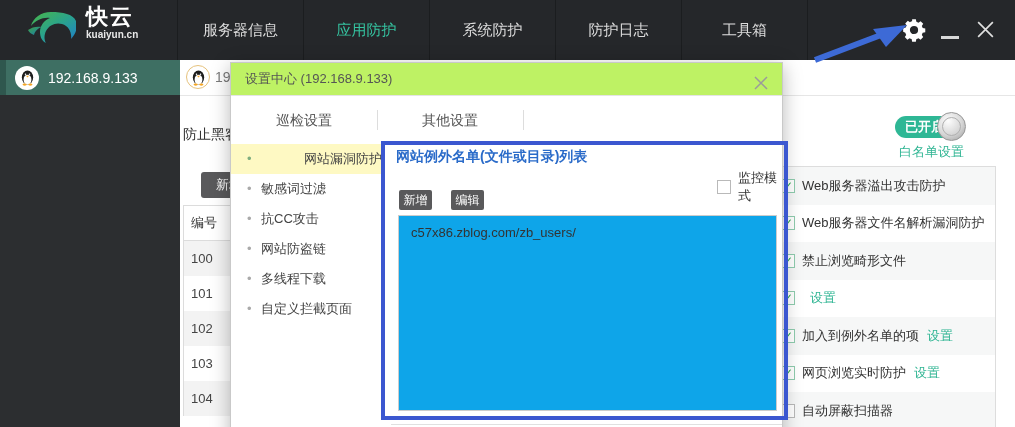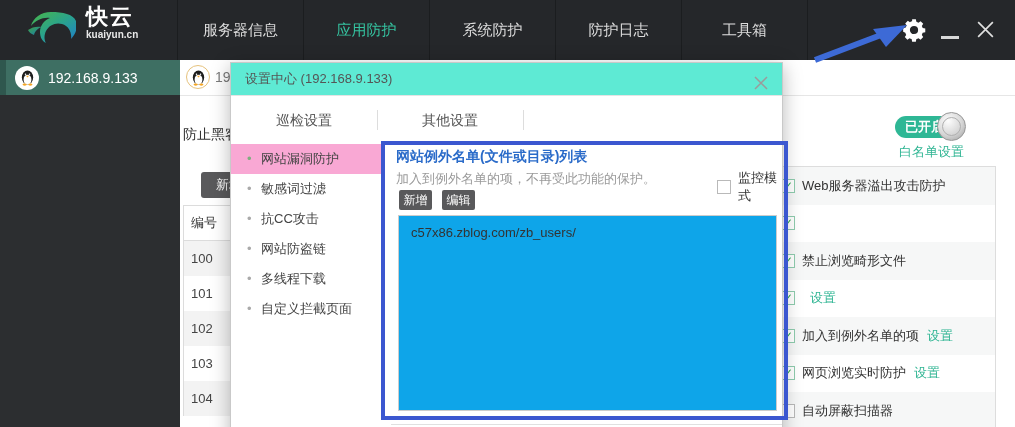--- a/index.html
+++ b/index.html
@@ -61,39 +61,39 @@
   .rp-item.odd{background:#f6f7f7;}
   .cbx{width:14px;height:14px;border:1px solid #b9b9b9;background:#fff;margin-right:7px;flex:none;
        font-size:12px;line-height:13px;text-align:center;color:transparent;box-sizing:border-box;}
   .cbx.checked{border-color:#8fccae;color:#27a94b;font-weight:bold;}
   .rp-link{color:#2fb593;margin-left:8px;text-decoration:none;font-size:13px;flex:none;}
   .rp-label{white-space:nowrap;}
 
   
   .modal{position:absolute;left:230px;top:62px;width:553px;height:400px;background:#fff;
          border:1px solid #c9c9c9;box-shadow:0 4px 18px rgba(0,0,0,.28);z-index:20;box-sizing:border-box;}
-  .modal-titlebar{height:32px;background:#5eead4;border-bottom:1px solid #e4e4e4;line-height:32px;
+  .modal-titlebar{height:32px;background:#bef264;border-bottom:1px solid #e4e4e4;line-height:32px;
                   padding-left:14px;color:#555;font-size:13px;position:relative;}
   .modal-close{position:absolute;right:13px;top:8px;width:16px;height:16px;cursor:pointer;}
   .modal-tabs{height:48px;display:flex;}
   .modal-tab{width:146px;text-align:center;line-height:48px;font-size:14px;color:#555;position:relative;}
   .modal-tab.filler{width:113px;}
   .modal-tab:not(:first-child)::before{content:"";position:absolute;left:0;top:14px;height:20px;width:1px;background:#ddd;}
   .modal-tab.active{color:#2fb593;}
   .modal-menu{position:absolute;left:0;top:81px;width:151px;bottom:0;}
   .menu-item{height:30px;line-height:30px;padding-left:30px;font-size:13px;color:#444;position:relative;white-space:nowrap;}
   .menu-item::before{content:"\2022";position:absolute;left:16px;color:#aaa;}
-  .menu-item.selected{background:#f9a8d4;}
+  .menu-item.selected{background:#fef9c3;text-align:right;}
   .menu-item.selected::before{color:#7fae7f;}
   .panel-title{position:absolute;left:165px;top:85px;font-size:14px;font-weight:bold;color:#2a6bc9;white-space:nowrap;}
   .panel-desc{position:absolute;left:165px;top:107px;font-size:13px;color:#9a9a9a;white-space:nowrap;}
   .monitor{position:absolute;left:466px;top:106px;display:flex;align-items:center;font-size:13px;color:#333;padding-left:20px;}
   .btn-dark{position:absolute;top:127px;width:33px;height:20px;background:#59595b;color:#fff;font-size:12px;
             text-align:center;line-height:20px;border-radius:2px;}
-  .btn-add{left:168px;} .btn-edit{left:211px;}
+  .btn-add{left:168px;} .btn-edit{left:220px;}
   .exc-list{position:absolute;left:167px;top:152px;width:379px;height:196px;border:1px solid #ccc;background:#0ea5e9;box-sizing:border-box;}
   .exc-item{padding:9px 0 0 12px;font-size:13px;color:#333;}
   .modal-bottom-line{position:absolute;left:160px;top:361px;width:391px;height:1px;background:#e0e0e0;}
 
   
   .blue-rect{position:absolute;left:381px;top:141px;width:399px;height:271px;border:4px solid #3b57d0;
              z-index:30;pointer-events:none;}
 </style>
 </head>
 <body>
@@ -133,20 +133,21 @@
     <a class="whitelist-link">白名单设置</a>
 
     <div class="rp-list">
       <div class="rp-item odd">
         <span class="cbx checked">✓</span>
         <span class="rp-label">Web服务器溢出攻击防护</span>
         <a class="rp-link"></a>
       </div>
       <div class="rp-item">
         <span class="cbx checked">✓</span>
+        <span class="rp-label">Web服务器文件名解析漏洞防护</span>
         <a class="rp-link"></a>
       </div>
       <div class="rp-item odd">
         <span class="cbx checked">✓</span>
         <span class="rp-label">禁止浏览畸形文件</span>
         <a class="rp-link"></a>
       </div>
       <div class="rp-item">
         <span class="cbx checked">✓</span>
         <a class="rp-link">设置</a>
@@ -241,21 +242,20 @@
     <div class="modal-menu">
       <div class="menu-item selected">网站漏洞防护</div>
       <div class="menu-item">敏感词过滤</div>
       <div class="menu-item">抗CC攻击</div>
       <div class="menu-item">网站防盗链</div>
       <div class="menu-item">多线程下载</div>
       <div class="menu-item">自定义拦截页面</div>
     </div>
 
     <div class="panel-title">网站例外名单(文件或目录)列表</div>
-    <div class="panel-desc">加入到例外名单的项，不再受此功能的保护。</div>
     <div class="monitor">
       <span class="cbx"></span>
       <span>监控模式</span>
     </div>
     <div class="btn-dark btn-add">新增</div>
     <div class="btn-dark btn-edit">编辑</div>
     <div class="exc-list">
       <div class="exc-item">c57x86.zblog.com/zb_users/</div>
     </div>
     <div class="modal-bottom-line"></div>

